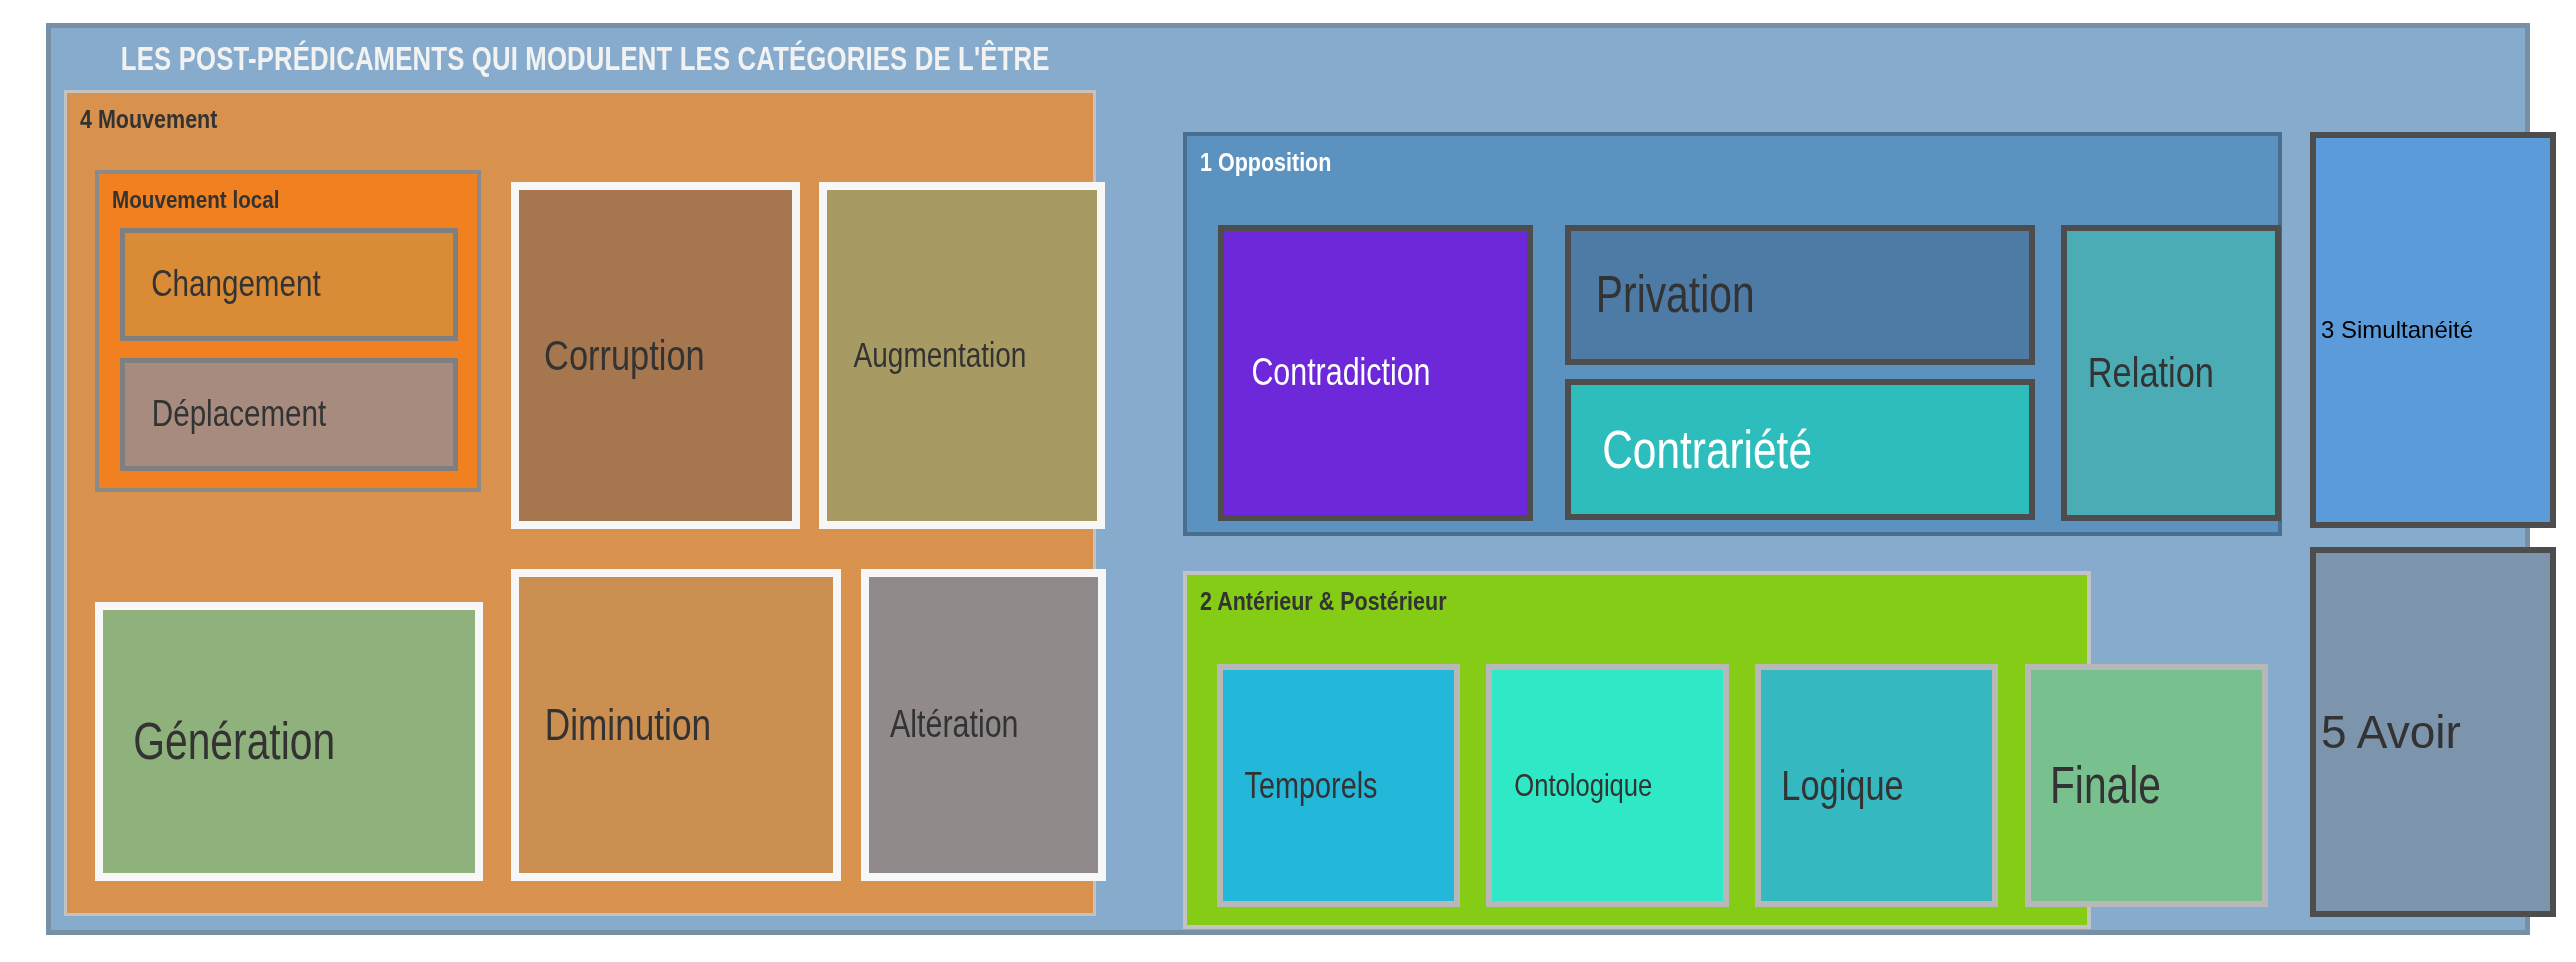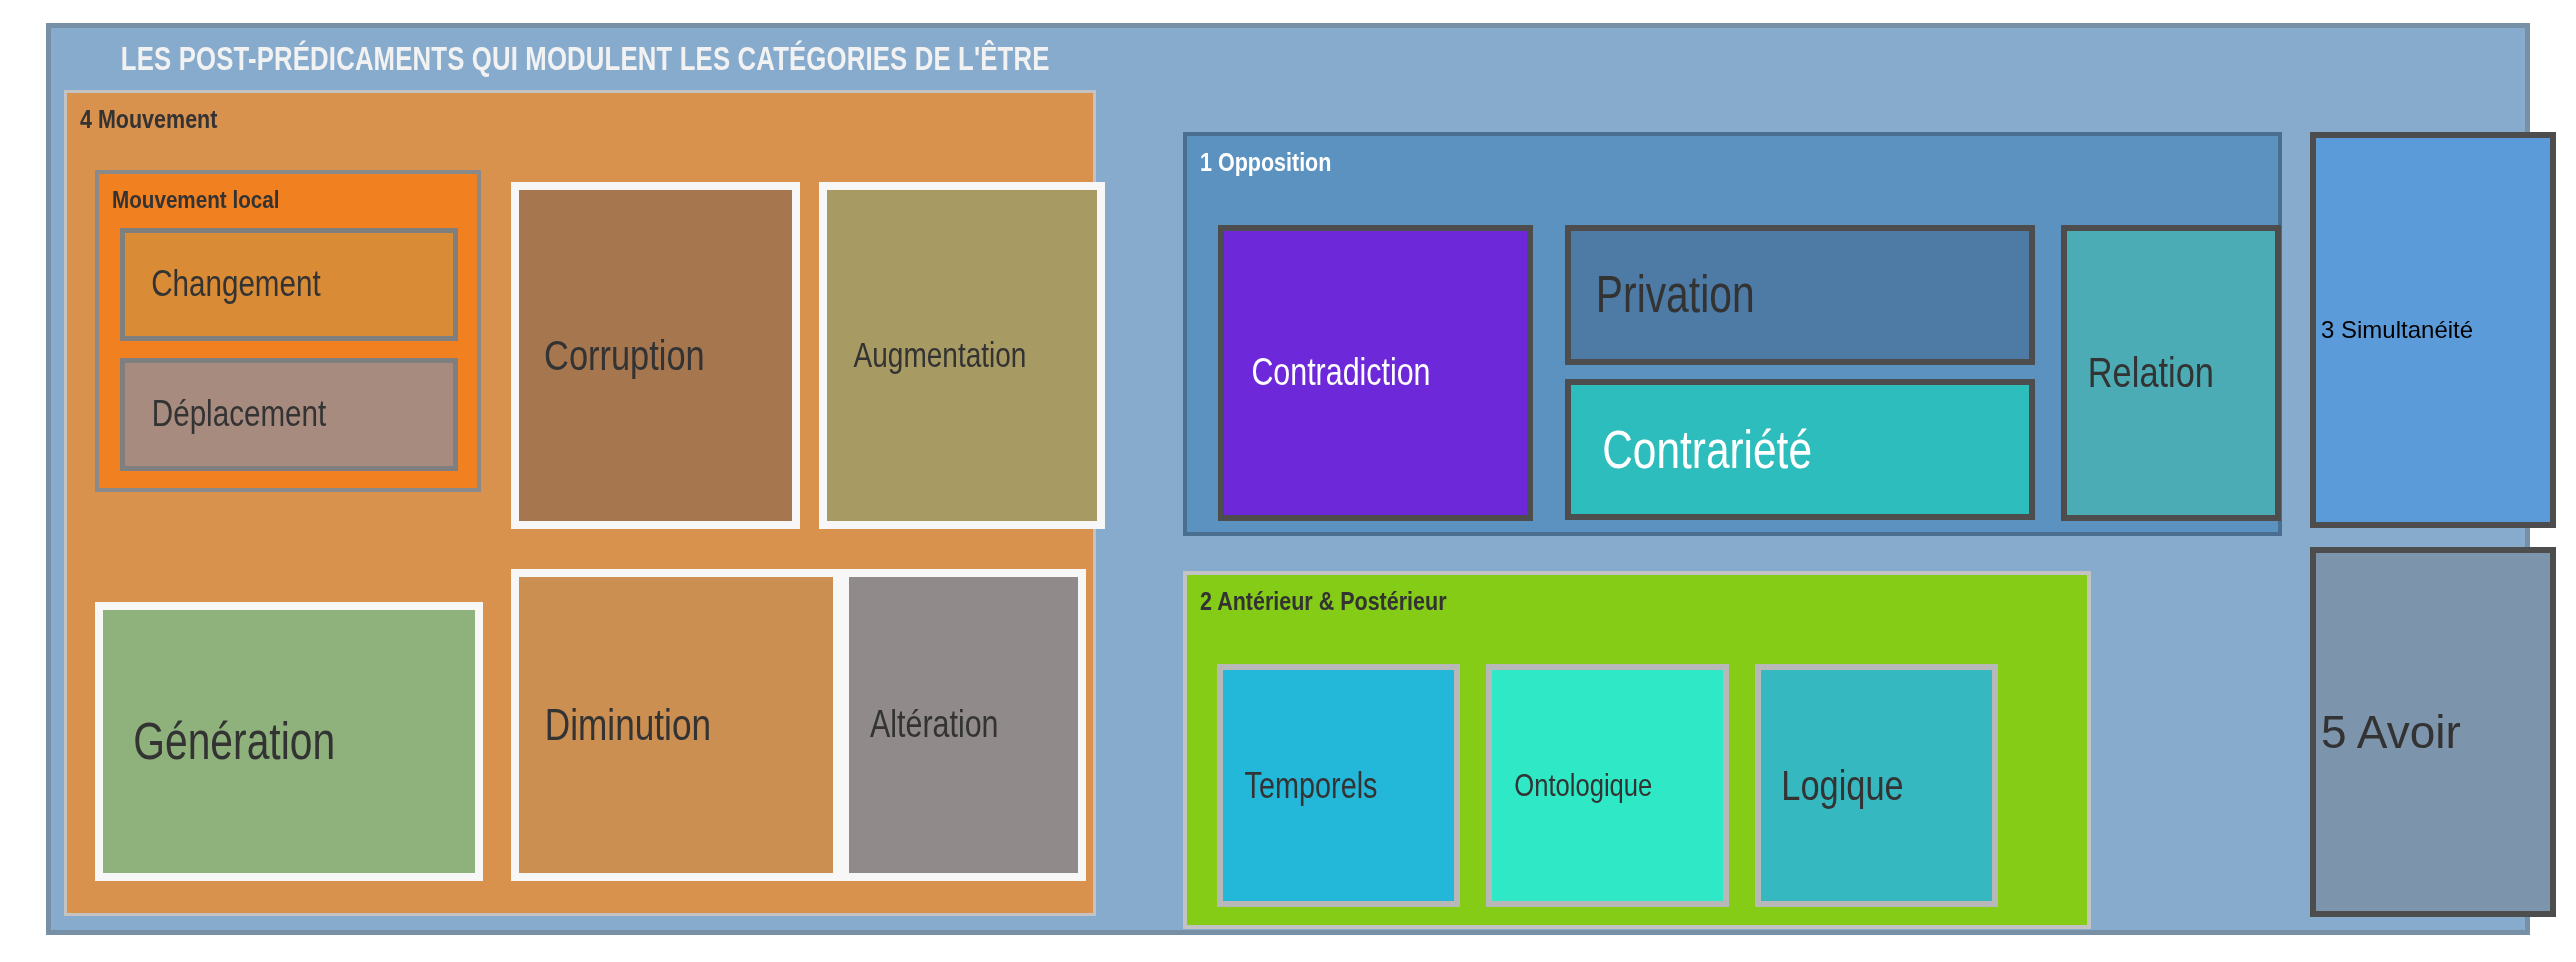--- a/index.html
+++ b/index.html
@@ -118,21 +118,21 @@
     </div>
 
     <div class="cell" style="left:28px; top:509px; width:388px; height:279px; background:#8FB27C; border:8.2px solid #F7F7F7;">
       <span class="lbl narrow" style="font-size:51px; color:#333333;">Génération</span>
     </div>
 
     <div class="cell" style="left:444px; top:476px; width:330px; height:312px; background:#CC8F52; border:8.2px solid #F7F7F7;">
       <span class="lbl narrow" style="font-size:44px; color:#333333;">Diminution</span>
     </div>
 
-    <div class="cell" style="left:774px; top:476px; width:245px; height:312px; background:#908A8A; border:8.2px solid #F7F7F7;">
+    <div class="cell" style="left:794px; top:476px; width:245px; height:312px; background:#908A8A; border:8.2px solid #F7F7F7;">
       <span class="lbl narrow" style="font-size:38px; color:#333333;">Altération</span>
     </div>
   </div>
 
   <div class="group" style="left:1132px; top:104px; width:1099px; height:404px; background:#5B92C0; border:4.1px solid #4A6E8F;">
     <div class="gtitle" style="color:#FFFFFF;">1 Opposition</div>
 
     <div class="cell" style="left:31px; top:89px; width:315px; height:296px; background:#6d28d9; border:6.6px solid #4D4D4D;">
       <span class="lbl narrow" style="font-size:38px; color:#FFFFFF;">Contradiction</span>
     </div>
@@ -158,20 +158,23 @@
     </div>
 
     <div class="cell" style="left:299px; top:89px; width:243px; height:243px; background:#2EE8C6; border:6.6px solid #B8B8B8;">
       <span class="lbl narrow" style="font-size:32px; color:#333333;">Ontologique</span>
     </div>
 
     <div class="cell" style="left:568px; top:89px; width:243px; height:243px; background:#36B8C0; border:6.6px solid #B8B8B8;">
       <span class="lbl narrow" style="font-size:43px; color:#333333;">Logique</span>
     </div>
 
+    <div class="cell" style="left:838px; top:89px; width:243px; height:243px; background:#79C08F; border:6.6px solid #B8B8B8;">
+      <span class="lbl narrow" style="font-size:51px; color:#333333;">Finale</span>
+    </div>
   </div>
 
   <div class="cell" style="left:2259px; top:104px; width:246px; height:396px; background:#5B9BD9; border:6.6px solid #4D4D4D;">
     <span class="lbl" style="font-size:24px; color:#000000; font-family:'Liberation Sans','DejaVu Sans',sans-serif;">3 Simultanéité</span>
   </div>
 
   <div class="cell" style="left:2259px; top:519px; width:246px; height:370px; background:#7D94AD; border:6.6px solid #4D4D4D;">
     <span class="lbl" style="font-size:46px; color:#333333; font-family:'Liberation Sans','DejaVu Sans',sans-serif;">5 Avoir</span>
   </div>
 

